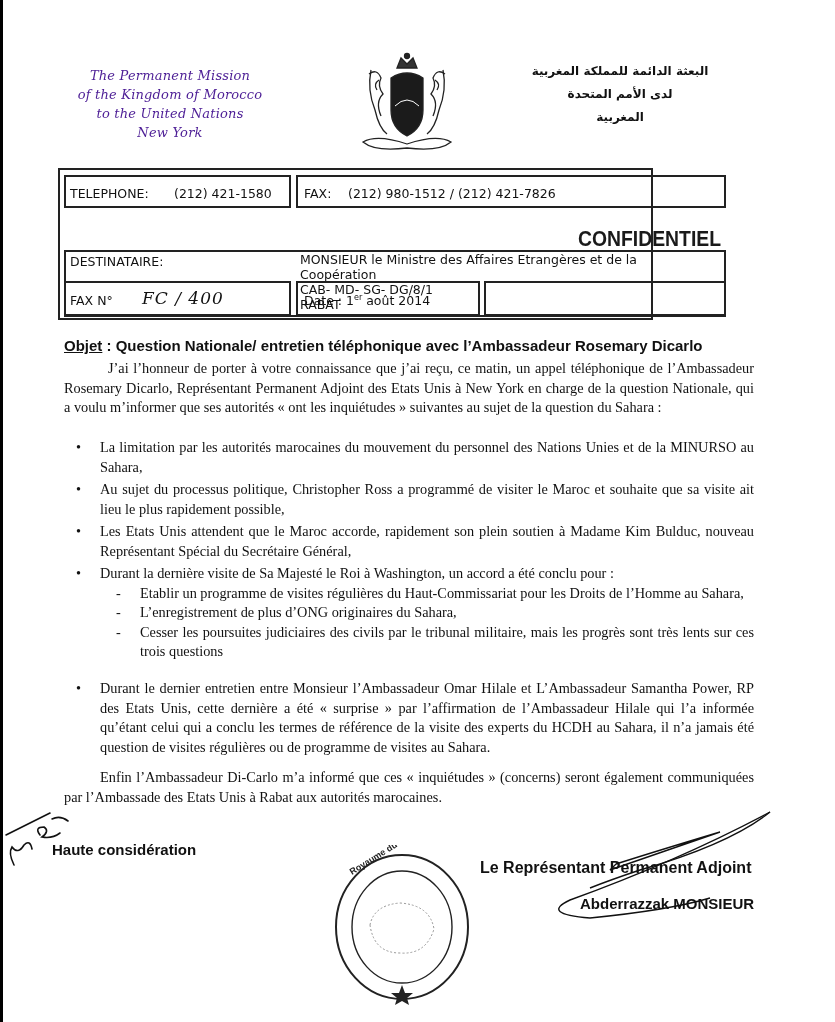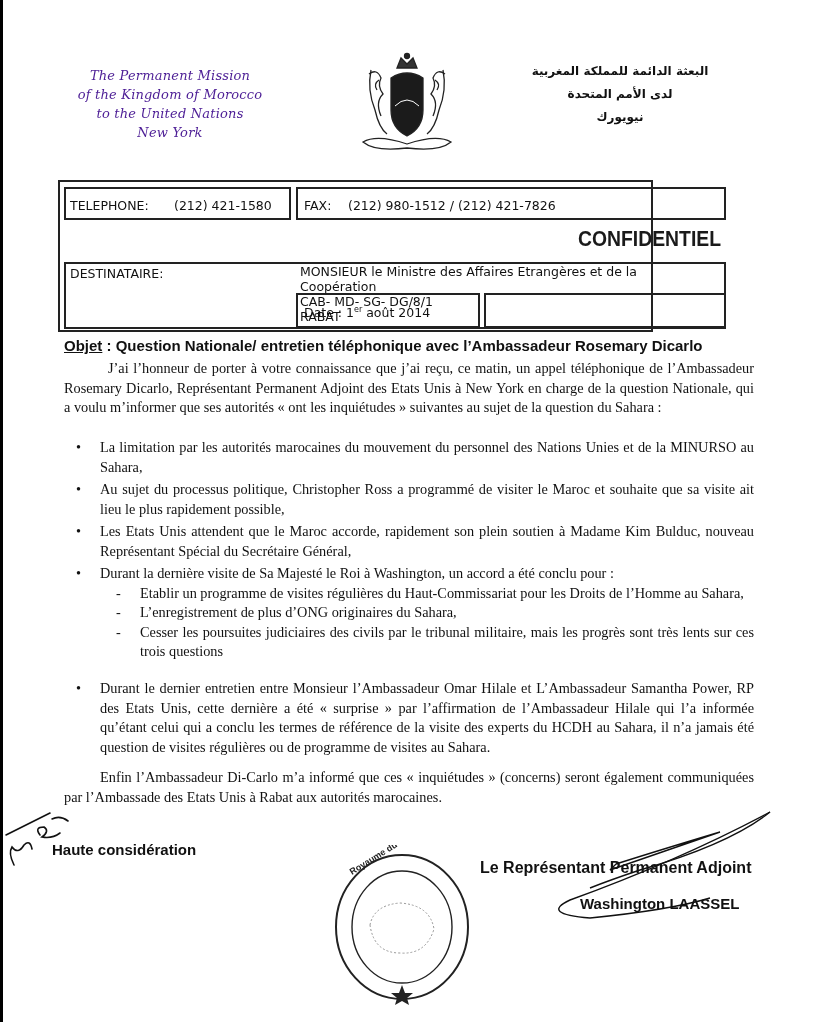--- a/index.html
+++ b/index.html
@@ -15,21 +15,21 @@
     font-family: "DejaVu Serif", serif; font-style: italic; font-size: 13px; line-height: 19px; color: #4c1d95;
   }
   .hdr-en div { letter-spacing: 0.2px; }
   .emblem { position: absolute; left: 357px; top: 50px; width: 100px; height: 108px; }
   .hdr-ar {
     position: absolute; left: 500px; top: 60px; width: 240px; text-align: center; direction: rtl;
     font-family: "DejaVu Sans", sans-serif; font-weight: bold; font-size: 12px; line-height: 23px; color: #111;
   }
   
   .fax-frame {
-    position: absolute; left: 58px; top: 180px; width: 595px; height: 152px;
+    position: absolute; left: 58px; top: 168px; width: 595px; height: 152px;
     border: 2px solid #222; box-sizing: border-box;
     font-family: "DejaVu Sans", sans-serif; font-size: 12.5px; color: #111;
   }
   .cell { position: absolute; border: 2px solid #222; box-sizing: border-box; }
   .cell span { position: absolute; white-space: nowrap; }
   .c-tel { left: 4px; top: 5px; width: 227px; height: 33px; }
   .c-fax { left: 236px; top: 5px; width: 430px; height: 33px; padding-left: 32px; }
   .c-dest { left: 4px; top: 41px; width: 662px; height: 67px; margin-top: 39px; }
   .c-faxno { left: 4px; top: 111px; width: 227px; height: 35px; }
   .c-date { left: 236px; top: 111px; width: 184px; height: 35px; }
@@ -103,40 +103,44 @@
     <path d="M88 24 Q80 18 76 28 Q80 36 74 44 Q82 52 76 66"></path>
     <path d="M6 92 Q20 84 50 94 Q80 84 94 92 Q82 102 50 98 Q18 102 6 92 Z"></path>
     <path d="M22 30 Q16 34 20 40"></path>
     <path d="M78 30 Q84 34 80 40"></path>
   </g>
 </svg>
 
 <div class="hdr-ar">
   <div>البعثة الدائمة للمملكة المغربية</div>
   <div>لدى الأمم المتحدة</div>
-  <div>نيويورك</div>
+  <div>المغربية</div>
 </div>
 
 <div class="fax-frame">
   <div class="cell c-tel">
     <span style="left:4px;top:9px">TELEPHONE:</span>
     <span style="left:108px;top:9px">(212) 421-1580</span>
   </div>
   <div class="cell c-fax">
     <span style="left:6px;top:9px">FAX:</span>
     <span style="left:50px;top:9px">(212) 980-1512 / (212) 421-7826</span>
   </div>
   <div class="cell c-dest">
     <span style="left:4px;top:2px">DESTINATAIRE:</span>
     <span class="dest-lines">
       <div>MONSIEUR le Ministre des Affaires Etrangères et de la</div>
       <div>Coopération</div>
       <div>CAB- MD- SG- DG/8/1</div>
       <div>RABAT</div>
     </span>
+  </div>
+  <div class="cell c-faxno">
+    <span style="left:4px;top:10px">FAX N°</span>
+    <span class="handwrite" style="left:76px;top:5px">FC / 400</span>
   </div>
   <div class="cell c-date">
     <span style="left:6px;top:10px"><span style="position:static">Date : </span><span style="position:static">1</span><sup>er</sup><span style="position:static"> août  2014</span></span>
   </div>
   <div class="cell c-blank"></div>
 </div>
 
 <div class="stamp-conf">CONFIDENTIEL</div>
 
 <div class="objet"><u>Objet</u><span> : Question Nationale/ entretien téléphonique avec l’Ambassadeur Rosemary Dicarlo</span></div>
@@ -185,13 +189,13 @@
 
 <svg class="signature" viewBox="0 0 280 110">
   <g fill="none" stroke="#111" stroke-width="1.4">
     <path d="M240 2 Q150 50 40 90 Q10 104 60 108 Q140 100 180 88"></path>
     <path d="M240 2 Q200 34 110 60 Q80 70 60 78"></path>
     <path d="M190 22 Q120 46 80 60 L86 54 Q130 40 190 22"></path>
   </g>
 </svg>
 
 <div class="rep">Le Représentant Permanent Adjoint</div>
-<div class="name">Washington LAASSEL</div>
+<div class="name">Abderrazzak MONSIEUR</div>
 
 </body></html>

